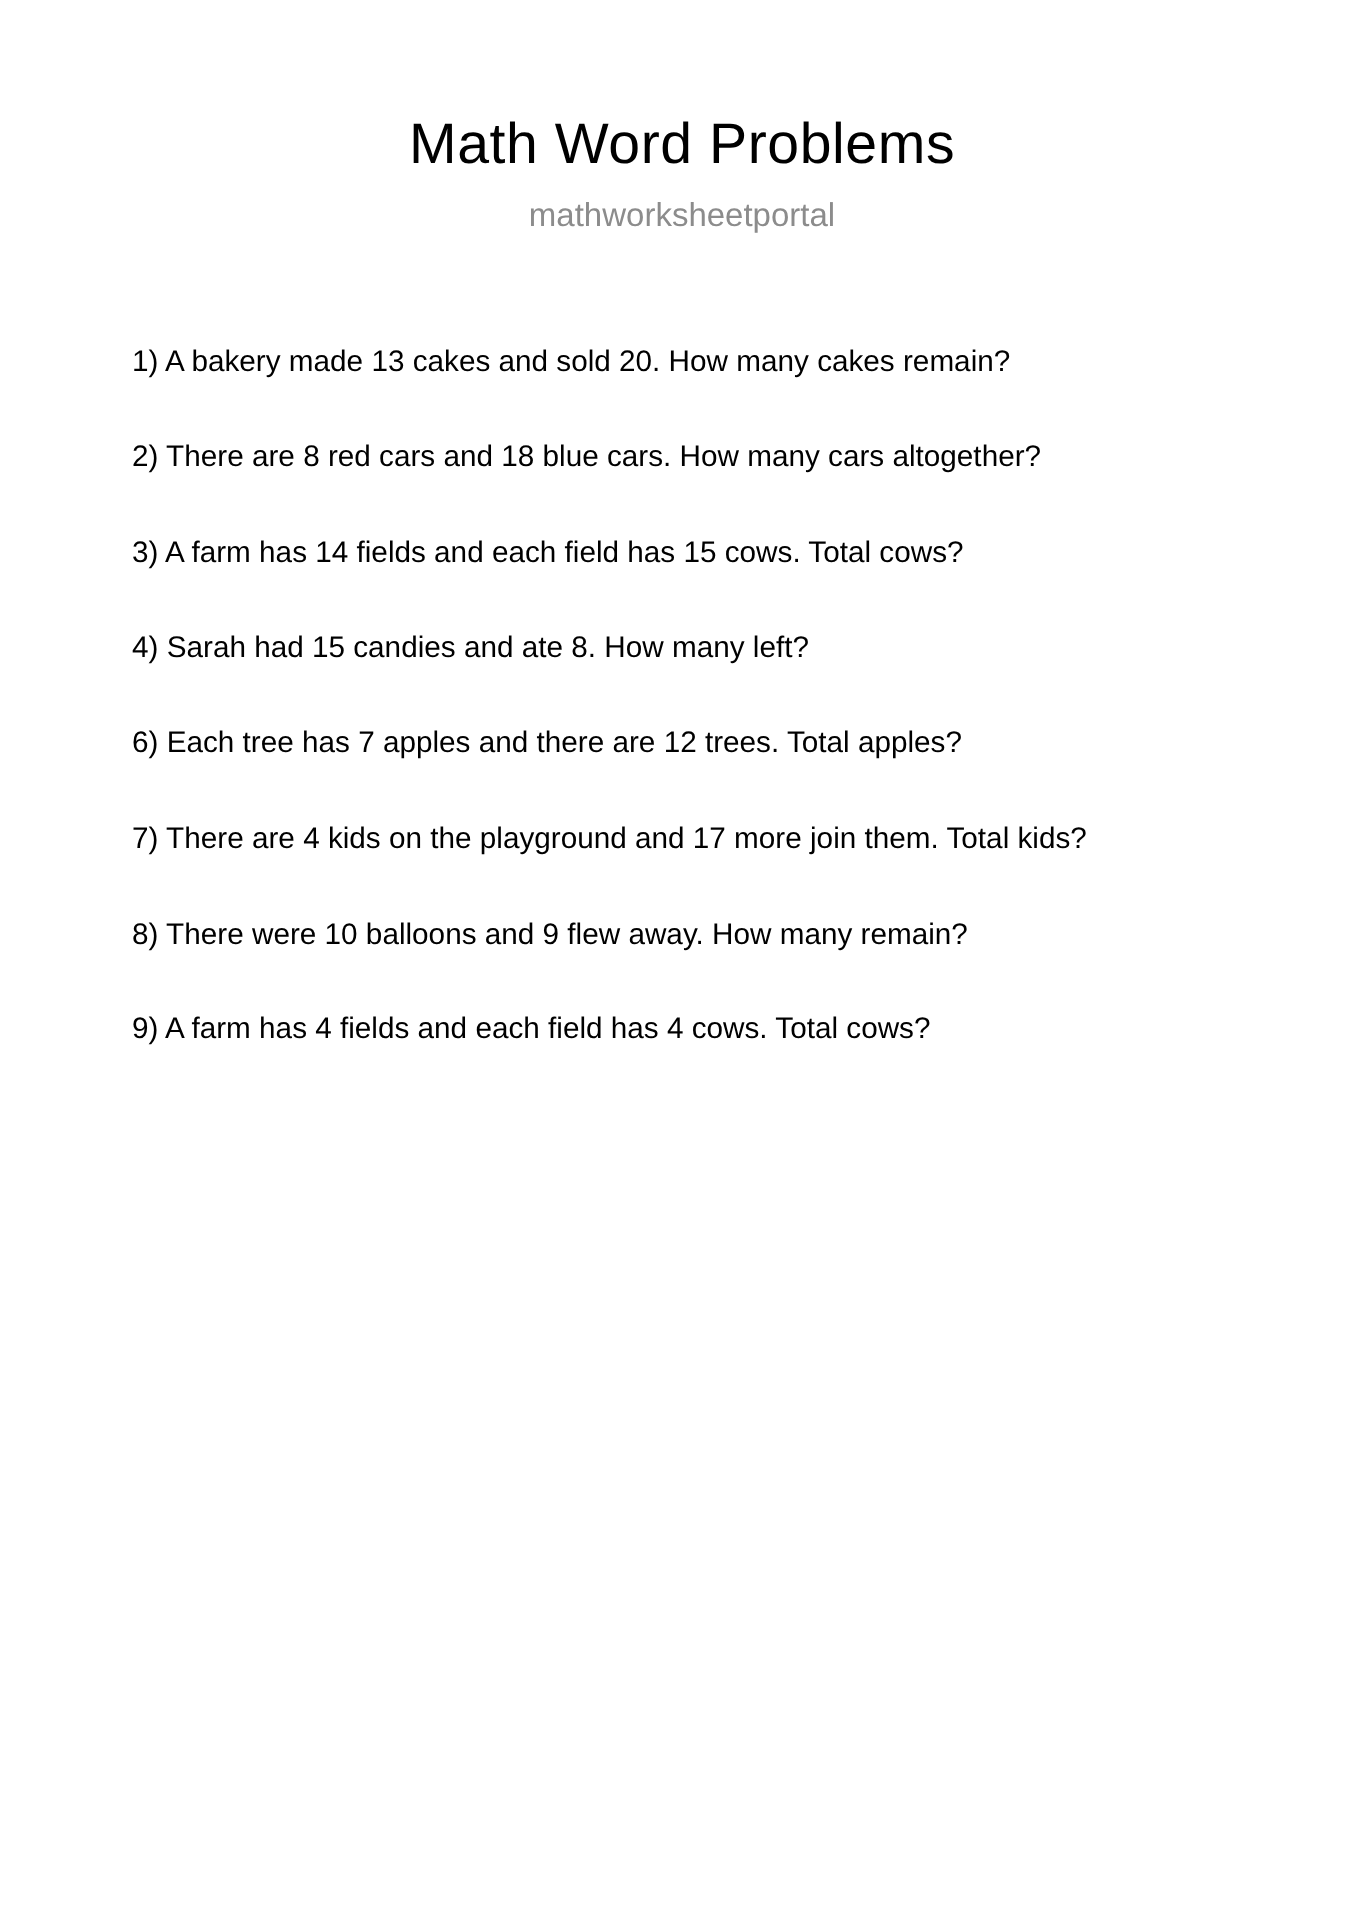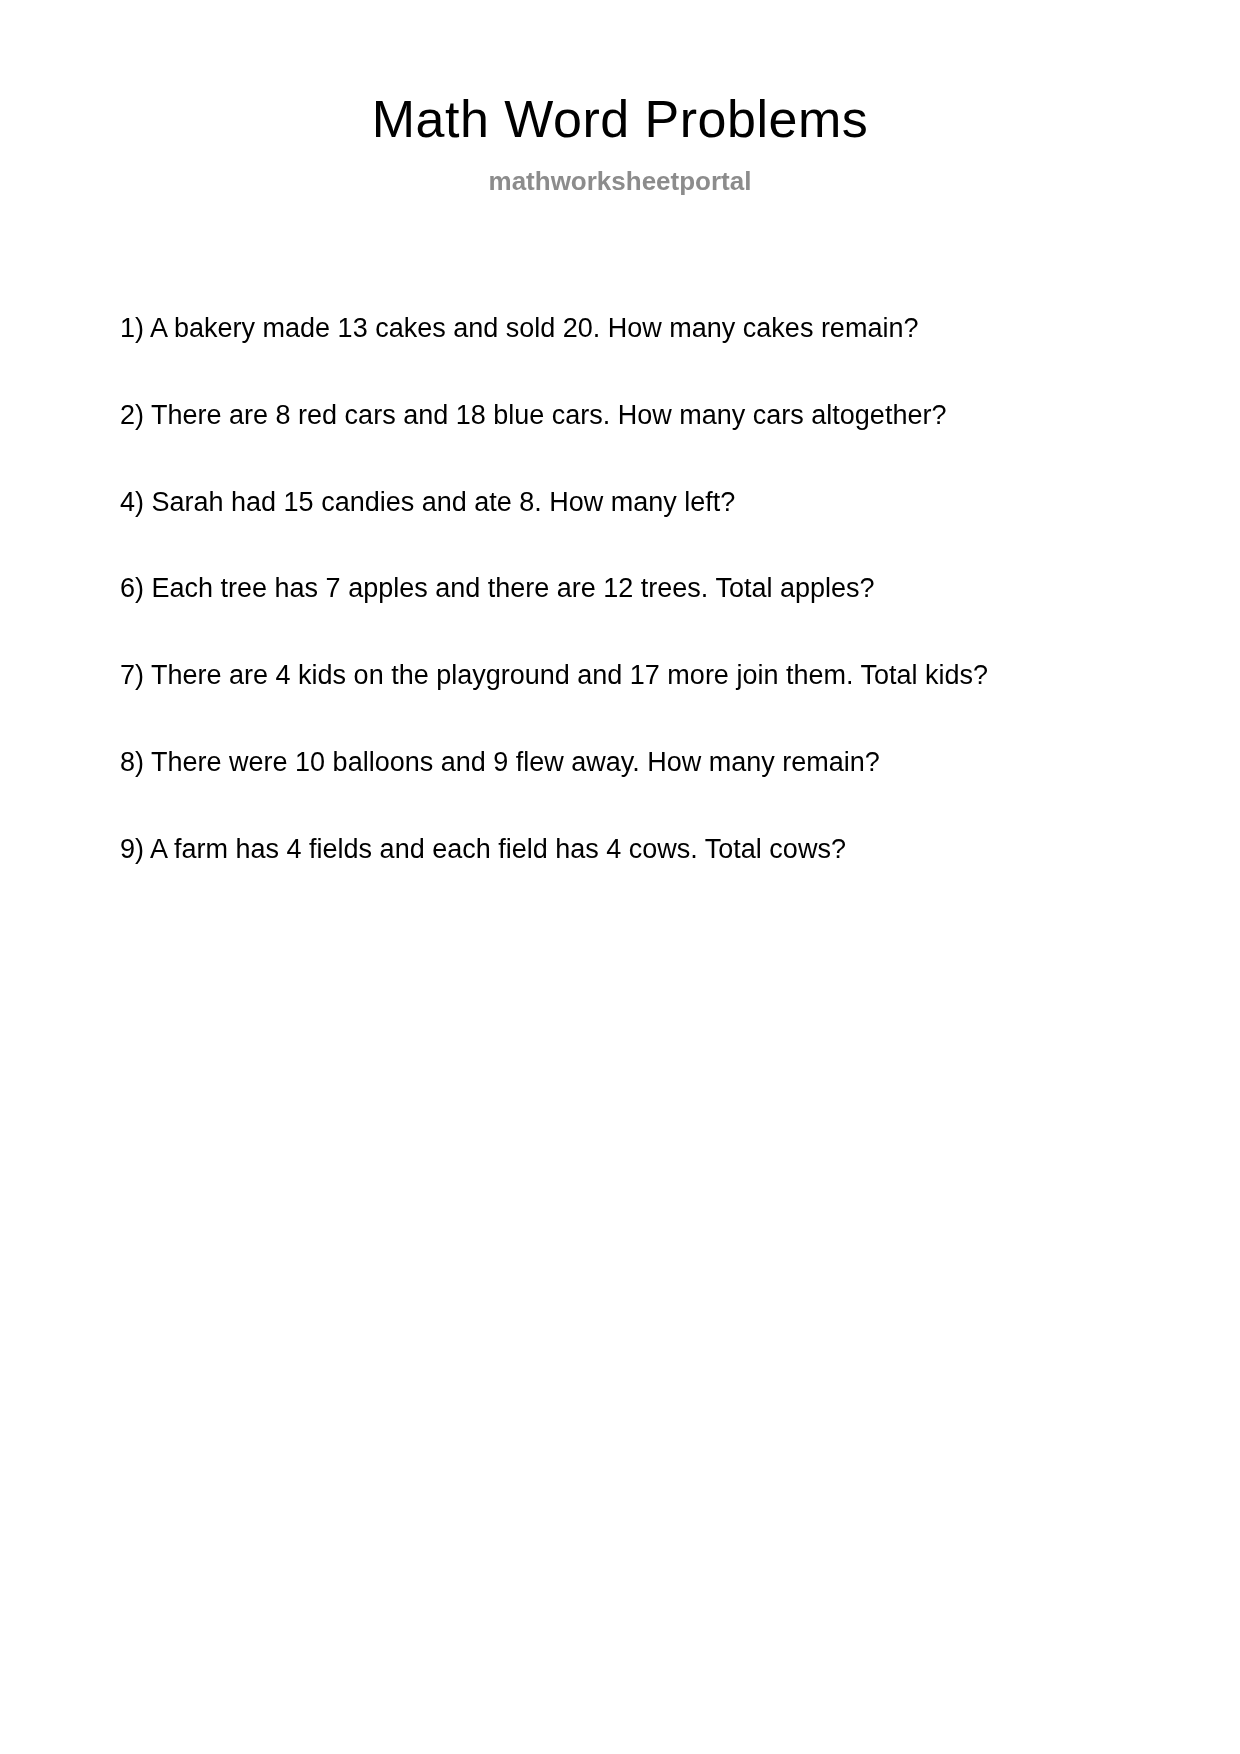--- a/index.html
+++ b/index.html
@@ -12,37 +12,37 @@
     height: 1754px;
     font-family: "Liberation Sans", sans-serif;
     color: #000000;
     overflow: hidden;
     position: relative;
   }
   .page {
     width: 1240px;
     height: 1754px;
     box-sizing: border-box;
-    padding: 0;
+    padding: 12px;
     position: relative;
   }
   .title {
     text-align: center;
     font-size: 52px;
     font-weight: 400;
     letter-spacing: 0.5px;
     margin: 0;
     padding-top: 88px;
     line-height: 1.2;
     color: #000000;
   }
   .subtitle {
     text-align: center;
-    font-size: 26px;
-    font-weight: 700;
+    font-size: 30px;
+    font-weight: 400;
     color: #8c8c8c;
     margin: 0;
     padding-top: 16px;
     line-height: 1.2;
   }
   .problems {
     margin: 12px;
     padding: 0;
     list-style: none;
     position: absolute;
@@ -62,20 +62,21 @@
 <body>
 
 <div class="page">
 
   <h1 class="title">Math Word Problems</h1>
   <div class="subtitle">mathworksheetportal</div>
 
   <ol class="problems">
     <li class="problem">1) A bakery made 13 cakes and sold 20. How many cakes remain?</li>
     <li class="problem">2) There are 8 red cars and 18 blue cars. How many cars altogether?</li>
+    <li class="problem">3) A farm has 14 fields and each field has 15 cows. Total cows?</li>
     <li class="problem">4) Sarah had 15 candies and ate 8. How many left?</li>
     <li class="problem">6) Each tree has 7 apples and there are 12 trees. Total apples?</li>
     <li class="problem">7) There are 4 kids on the playground and 17 more join them. Total kids?</li>
     <li class="problem">8) There were 10 balloons and 9 flew away. How many remain?</li>
     <li class="problem">9) A farm has 4 fields and each field has 4 cows. Total cows?</li>
   </ol>
 
 </div>
 
 </body></html>

